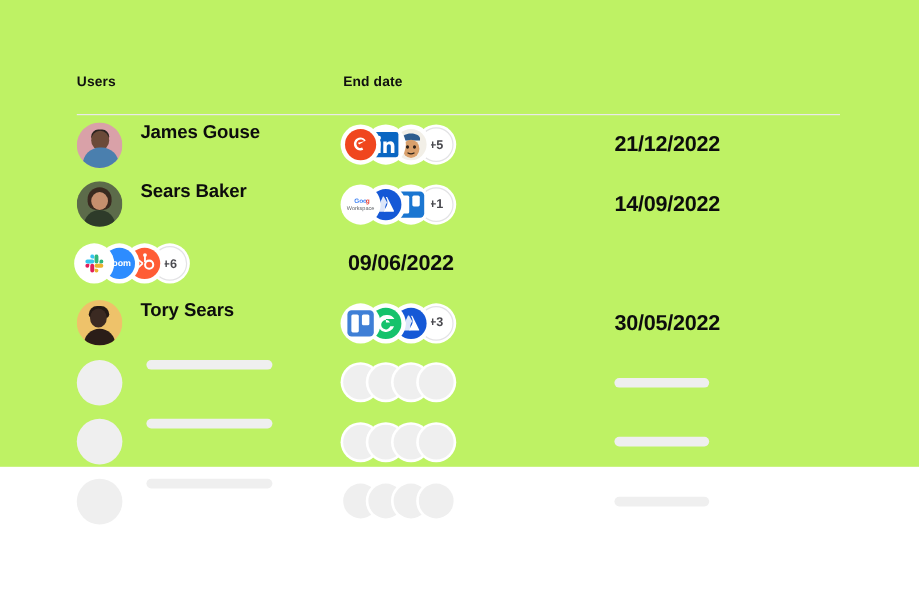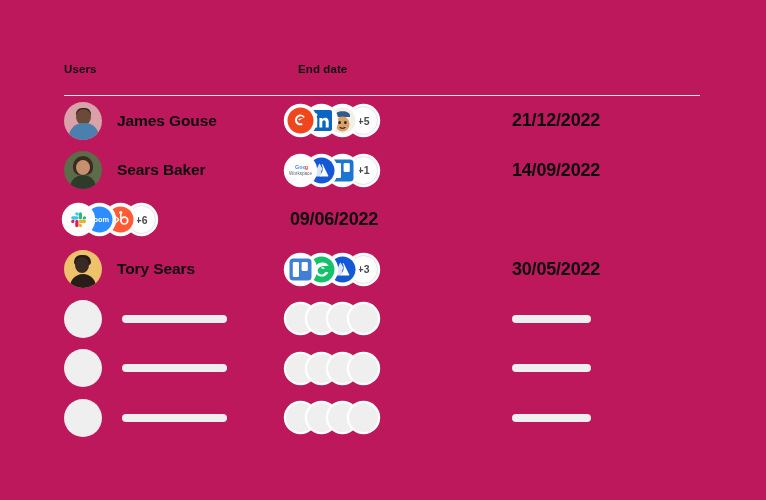--- a/index.html
+++ b/index.html
@@ -2,40 +2,40 @@
 <html><head>
 <meta charset="utf-8">
 <style>
   * { box-sizing: border-box; margin: 0; padding: 0; }
   html, body {
     width: 766px; height: 500px;
     background: #ffffff;
     font-family: "Liberation Sans", sans-serif;
     overflow: hidden;
   }
-  .page { position: relative; width: 766px; height: 500px; background:#be185d; }
+  .page { position: relative; width: 766px; height: 389px; background:#bef264; }
 
   .table { position:absolute; left:64px; top:62px; width:636px; }
 
   
   .thead { display:flex; align-items:flex-start; height:24px; }
   .th {
     font-size:11.5px; font-weight:700; color:#101010;
     letter-spacing:0.1px; line-height:14px;
   }
   .col-users { width:222px; flex:0 0 222px; }
   .col-apps  { width:226px; flex:0 0 226px; }
-  .col-date  { width:188px; flex:0 0 188px;margin-left:12px; }
+  .col-date  { width:188px; flex:0 0 188px; }
 
   .divider { height:1px; background:#e9e9ea; width:636px; margin-top:9px; }
 
   
   .row { display:flex; align-items:center; height:49.5px; }
 
-  .user-cell { display:flex; align-items:center; width:222px; flex:0 0 222px; }
+  .user-cell { display:flex; align-items:flex-start; width:222px; flex:0 0 222px; }
   .avatar {
     width:38px; height:38px; border-radius:50%;
     flex:0 0 38px; overflow:hidden; position:relative;
   }
   .uname {
     margin-left:15px; font-size:15.5px; font-weight:700;
     color:#0d0d0d; letter-spacing:-0.1px; white-space:nowrap;
   }
 
   .apps-cell { width:226px; flex:0 0 226px; display:flex; align-items:center; }

